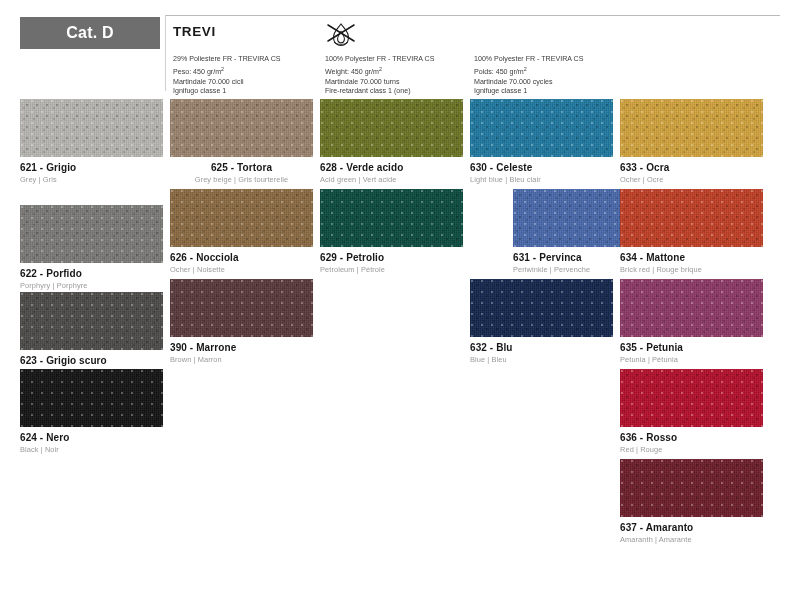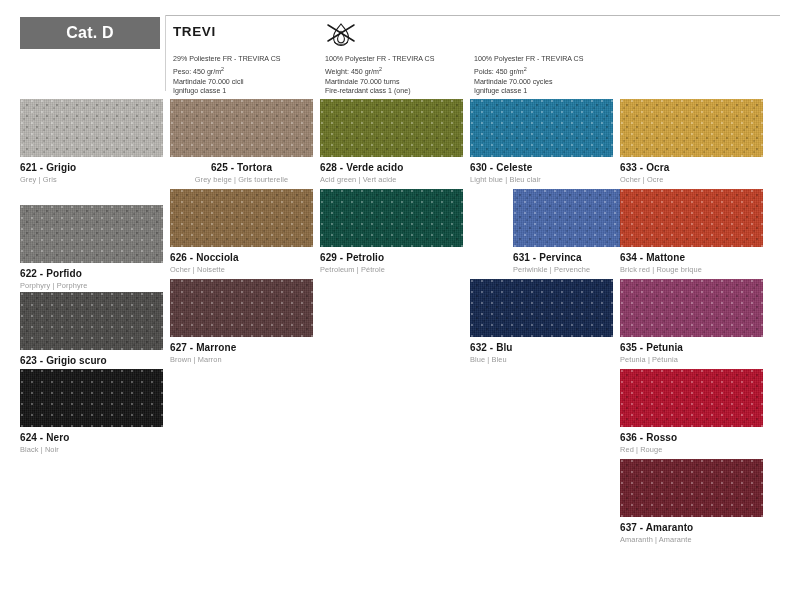--- a/index.html
+++ b/index.html
@@ -212,21 +212,21 @@
         <div class="swatch-chip" style="background: rgb(139, 107, 67);">
           <div class="swatch-tex"></div>
         </div>
         <div class="swatch-name">626 - Nocciola</div>
         <div class="swatch-alt">Ocher | Noisette</div>
       </div>
       <div class="swatch-cell" style="left: 170px; top: 279px;">
         <div class="swatch-chip" style="background: rgb(90, 59, 60);">
           <div class="swatch-tex"></div>
         </div>
-        <div class="swatch-name">627 - Marrone</div>
+        <div class="swatch-name">390 - Marrone</div>
         <div class="swatch-alt">Brown | Marron</div>
       </div>
       <div class="swatch-cell" style="left: 320px; top: 99px;">
         <div class="swatch-chip" style="background: rgb(108, 117, 38);">
           <div class="swatch-tex"></div>
         </div>
         <div class="swatch-name">628 - Verde acido</div>
         <div class="swatch-alt">Acid green | Vert acide</div>
       </div>
       <div class="swatch-cell" style="left: 320px; top: 189px;">

